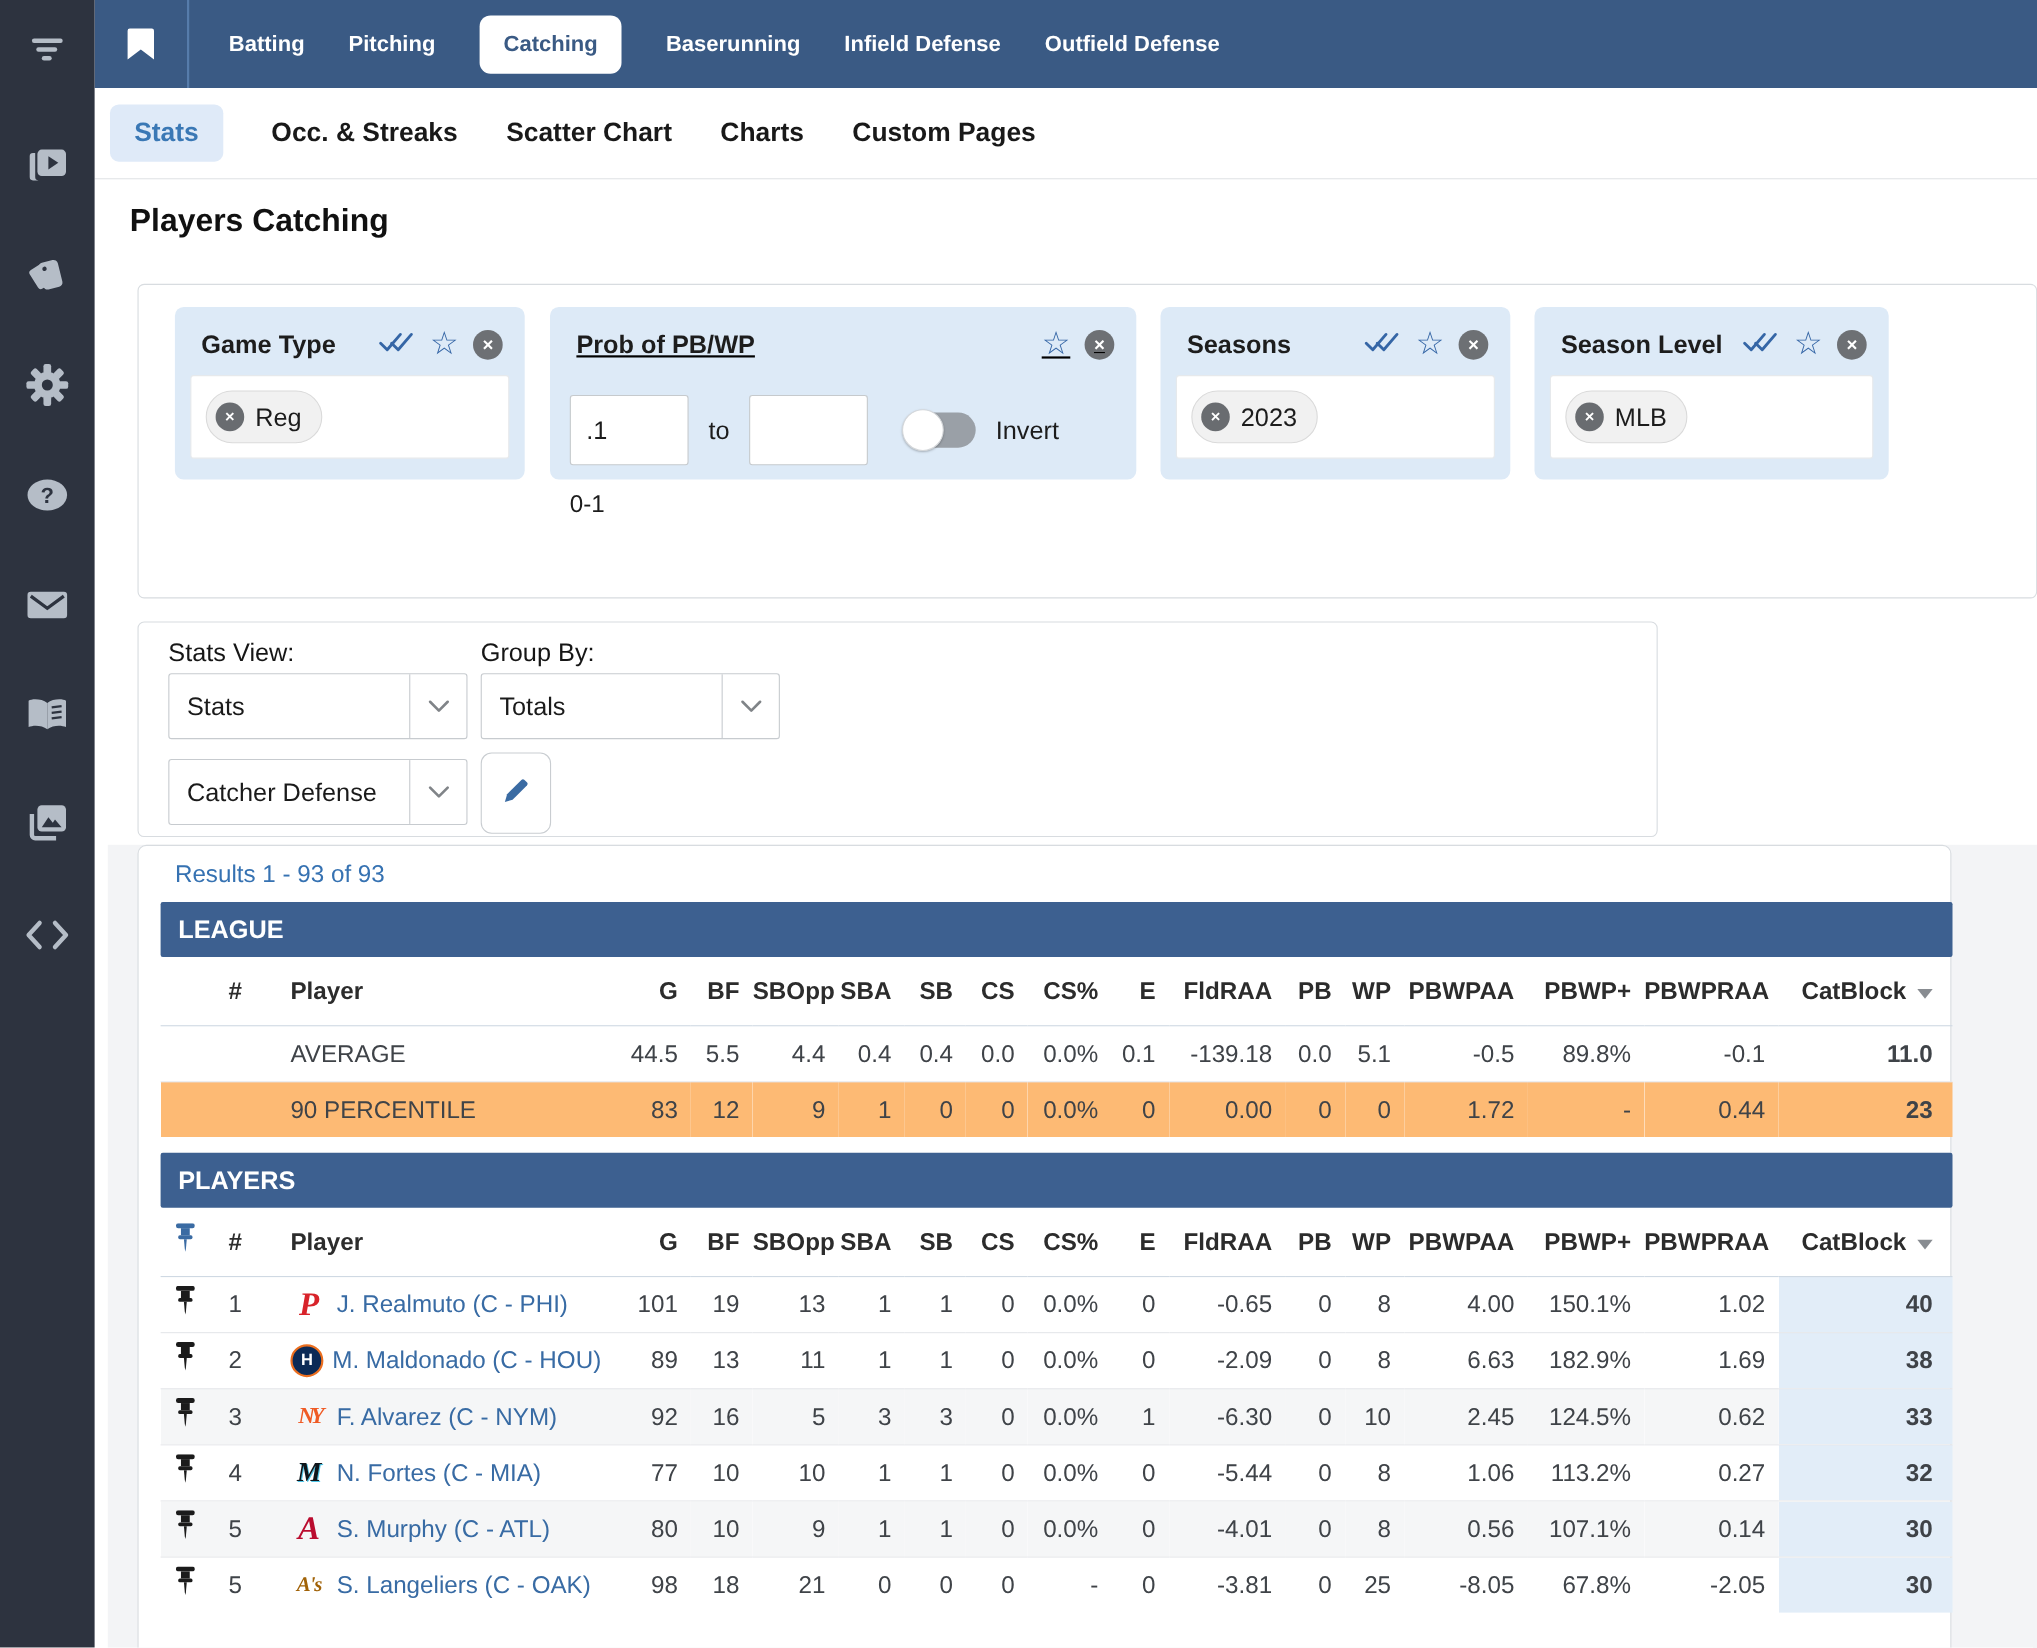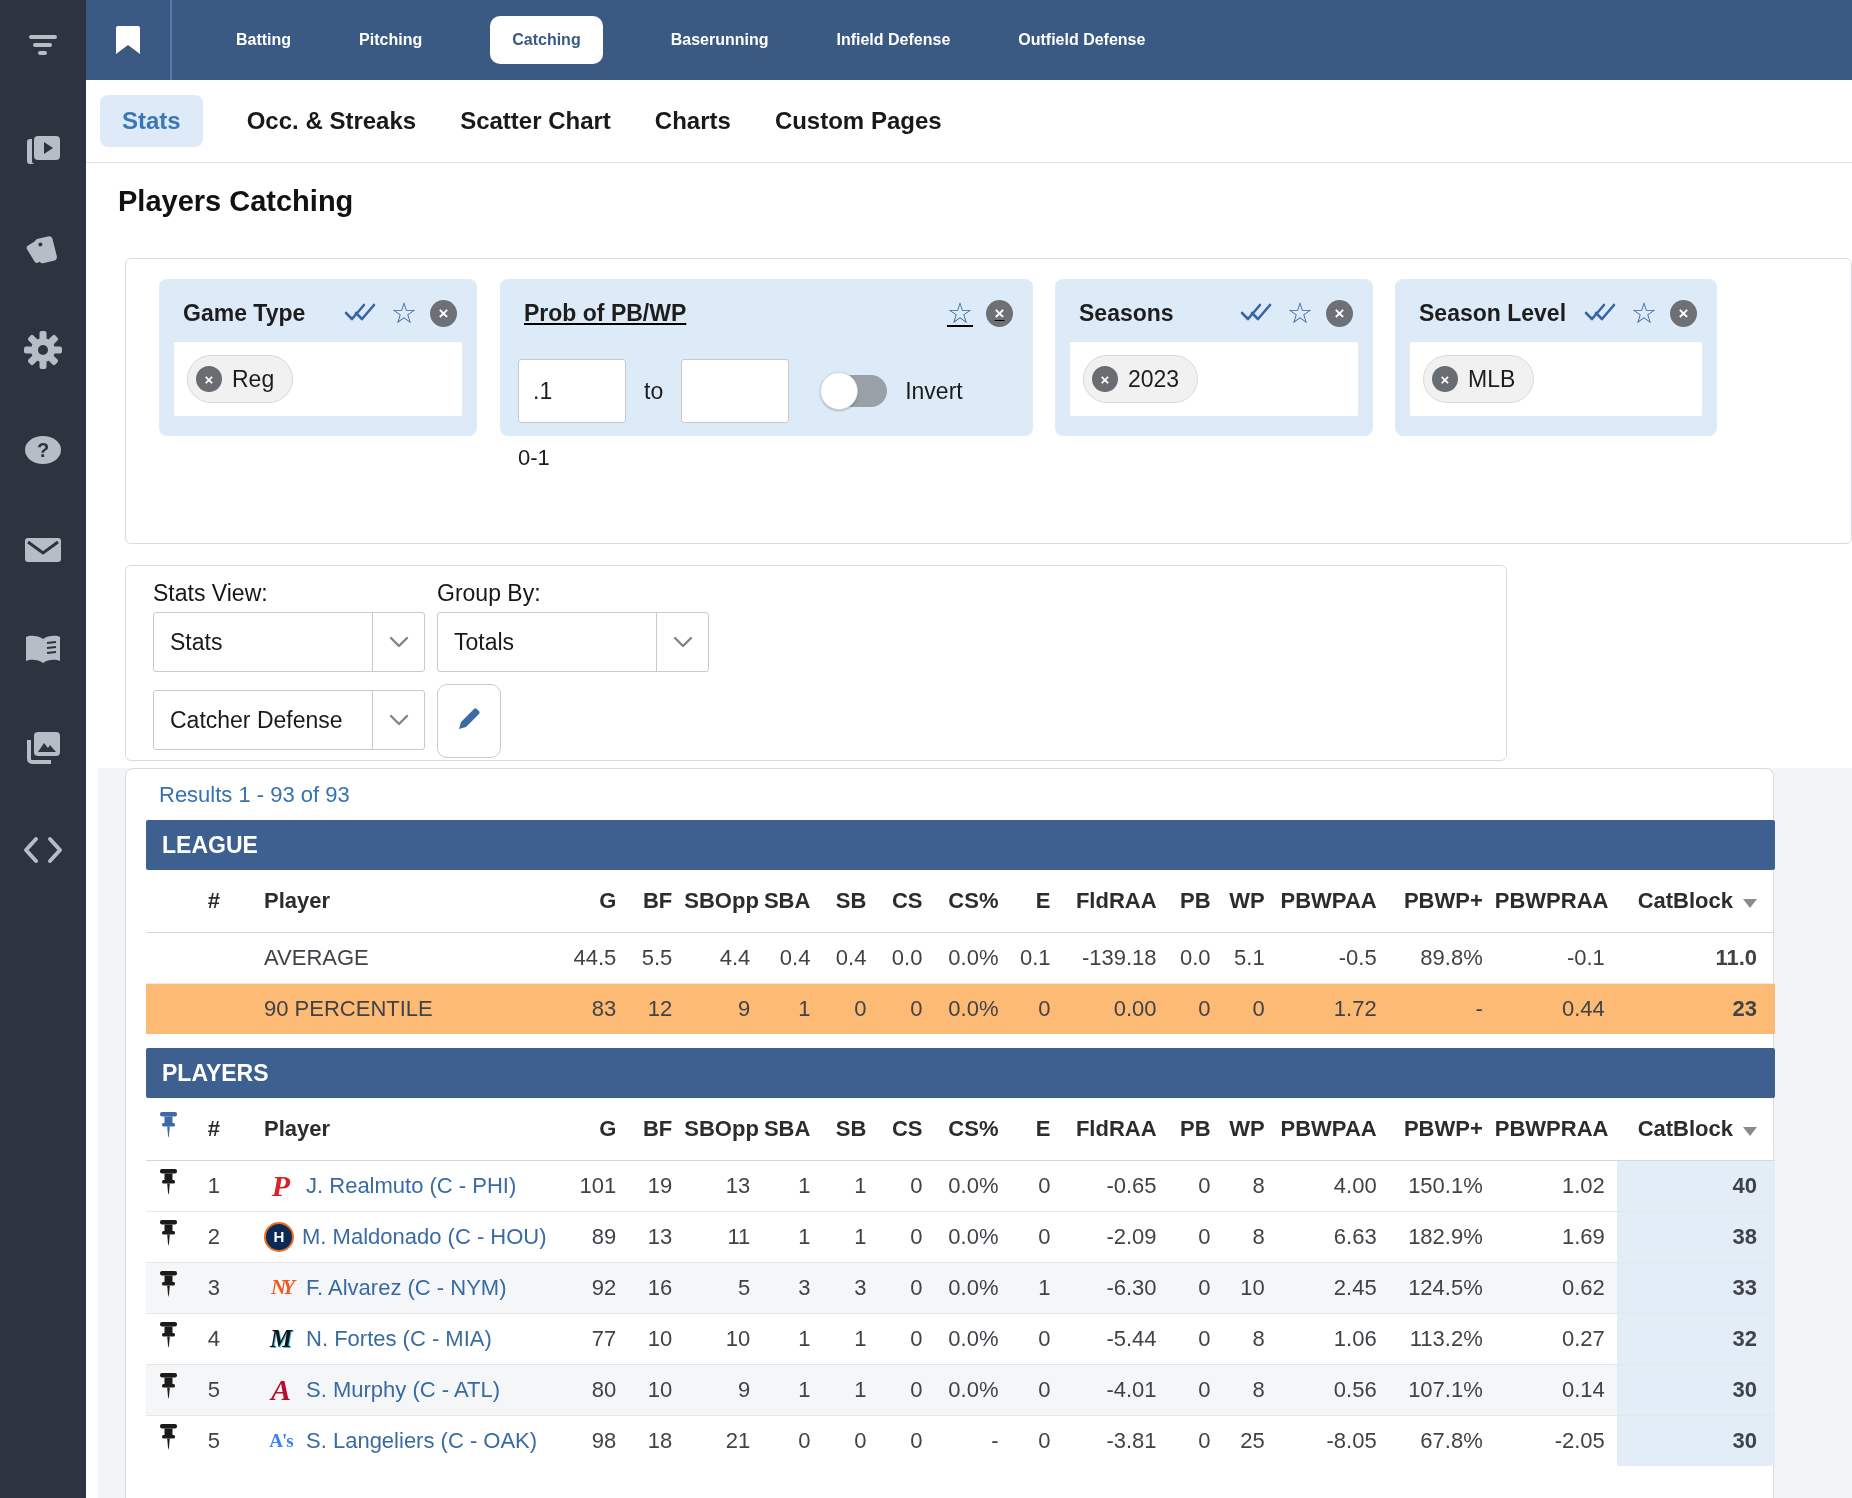--- a/index.html
+++ b/index.html
@@ -10,21 +10,21 @@
   
   .sidebar { position:absolute; left:0; top:0; width:86px; height:100%; background:#2d333f; z-index:5; }
   .side-icon { position:absolute; left:0; width:86px; height:64px; display:flex; align-items:center; justify-content:center; color:#b5bdc7; cursor:pointer; }
   .side-icon svg { display:block; }
 
   
   .topnav { position:absolute; left:86px; right:0; top:0; height:80px; background:#3a5a84; display:flex; align-items:center; }
   .bookmark-btn { width:84px; height:80px; display:flex; align-items:center; justify-content:center; }
   .nav-divider { width:2px; height:80px; background:#567cab; }
   .nav-tabs { display:flex; align-items:center; gap:40px; padding-left:36px; }
-  .nav-tab { color:#ffffff; font-size:16px; font-weight:600; white-space:nowrap; cursor:pointer; padding:15px 0;margin-left:28px; }
+  .nav-tab { color:#ffffff; font-size:20px; font-weight:600; white-space:nowrap; cursor:pointer; padding:15px 0; }
   .nav-tab.active { background:#ffffff; color:#3a5a84; border-radius:10px; padding:15px 22px; }
 
   
   .subnav { position:absolute; left:86px; right:0; top:80px; height:83px; background:#fff; border-bottom:1px solid #e2e4e7; display:flex; align-items:center; gap:44px; padding-left:14px; }
   .sub-tab { color:#191919; font-size:24px; font-weight:600; cursor:pointer; padding:12px 0; white-space:nowrap; }
   .sub-tab.active { color:#3a78b5; background:#dfeaf8; border-radius:8px; padding:12px 22px; }
 
   
   .main { position:absolute; left:86px; right:0; top:163px; bottom:0;margin-left:12px; }
   .page-title { position:absolute; left:20px; top:22px; font-size:29px; font-weight:800; color:#111; }
@@ -91,21 +91,21 @@
   .sort-caret { display:inline-block; width:0; height:0; border-left:7px solid transparent; border-right:7px solid transparent; border-top:9px solid #888c91; margin-left:10px; }
   .pin-svg { display:inline-block; }
 
   
   .tlogo { display:inline-block; width:34px; text-align:center; vertical-align:middle; margin-right:8px; font-family:"Liberation Serif",serif; font-weight:700; }
   .tlogo-PHI { color:#d8232a; font-size:30px; font-style:italic; }
   .tlogo-HOU { width:30px; height:30px; border-radius:50%; background:#0c2a56; border:2px solid #eb6e1f; color:#fff; font-size:15px; line-height:26px; display:inline-block; vertical-align:middle; font-family:"Liberation Sans",sans-serif; }
   .tlogo-NYM { color:#ef5a24; font-size:21px; letter-spacing:-4px; font-style:italic; }
   .tlogo-MIA { color:#10151a; font-size:25px; font-style:italic; text-shadow:1px 1px 0 #4fc6e8; }
   .tlogo-ATL { color:#ba0c2f; font-size:30px; font-style:italic; }
-  .tlogo-OAK { color:#3b82f6; font-size:19px; letter-spacing:-1px; }
+  .tlogo-OAK { color:#a16207; font-size:19px; font-style:italic; letter-spacing:-1px; }
   .player-cell-flex { display:flex; align-items:center; }
 </style>
 </head>
 <body>
 
 <div class="screen">
 
   <aside class="sidebar">
     <div class="side-icon" style="top:13px">
       <svg width="36" height="30" viewBox="0 0 36 30" fill="currentColor">

